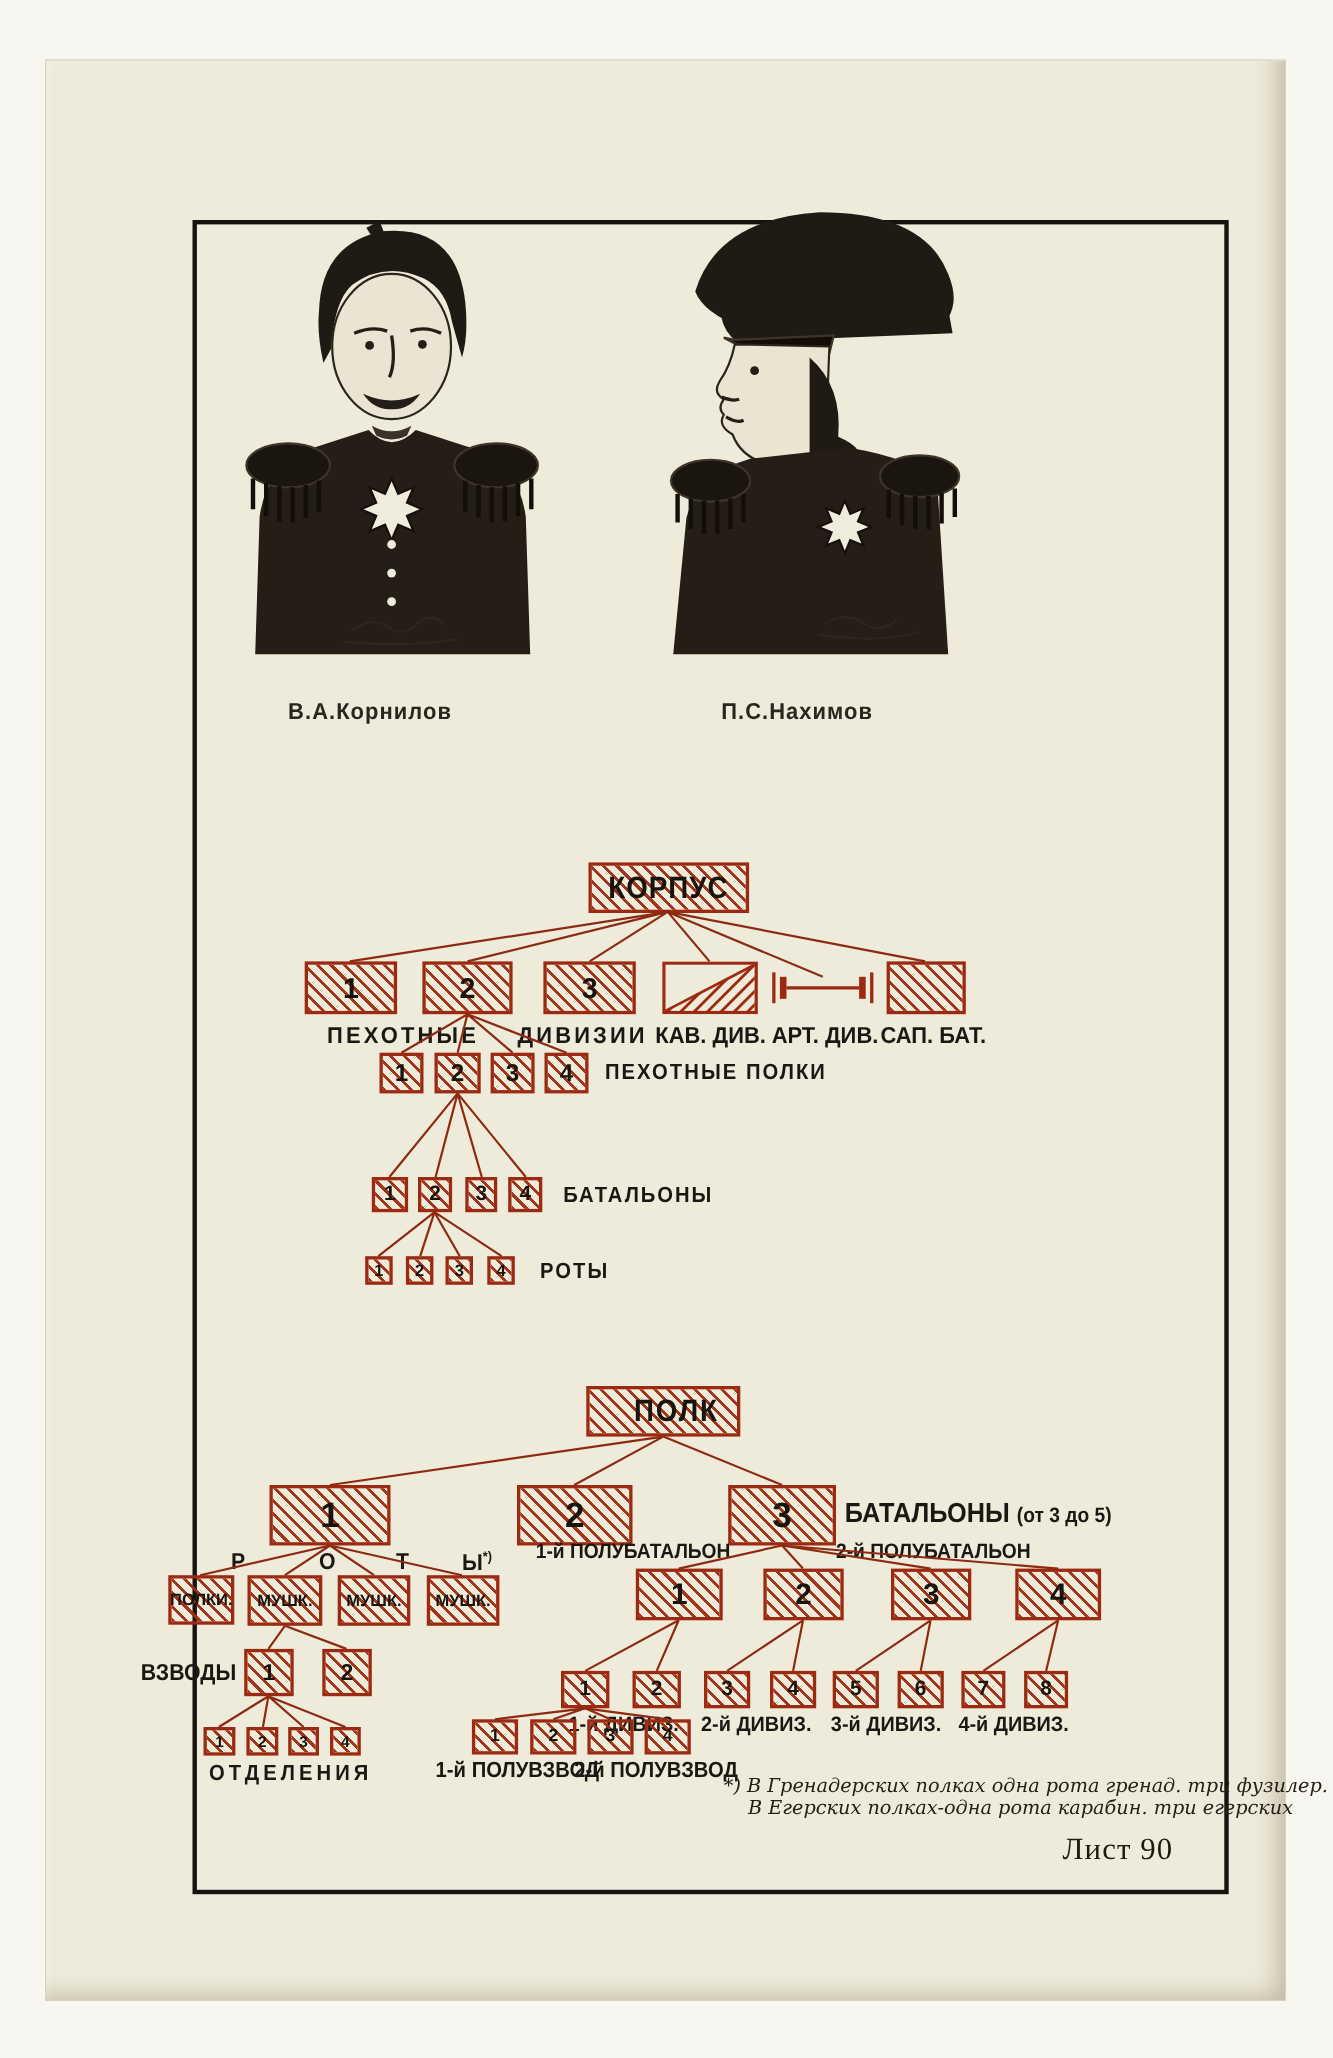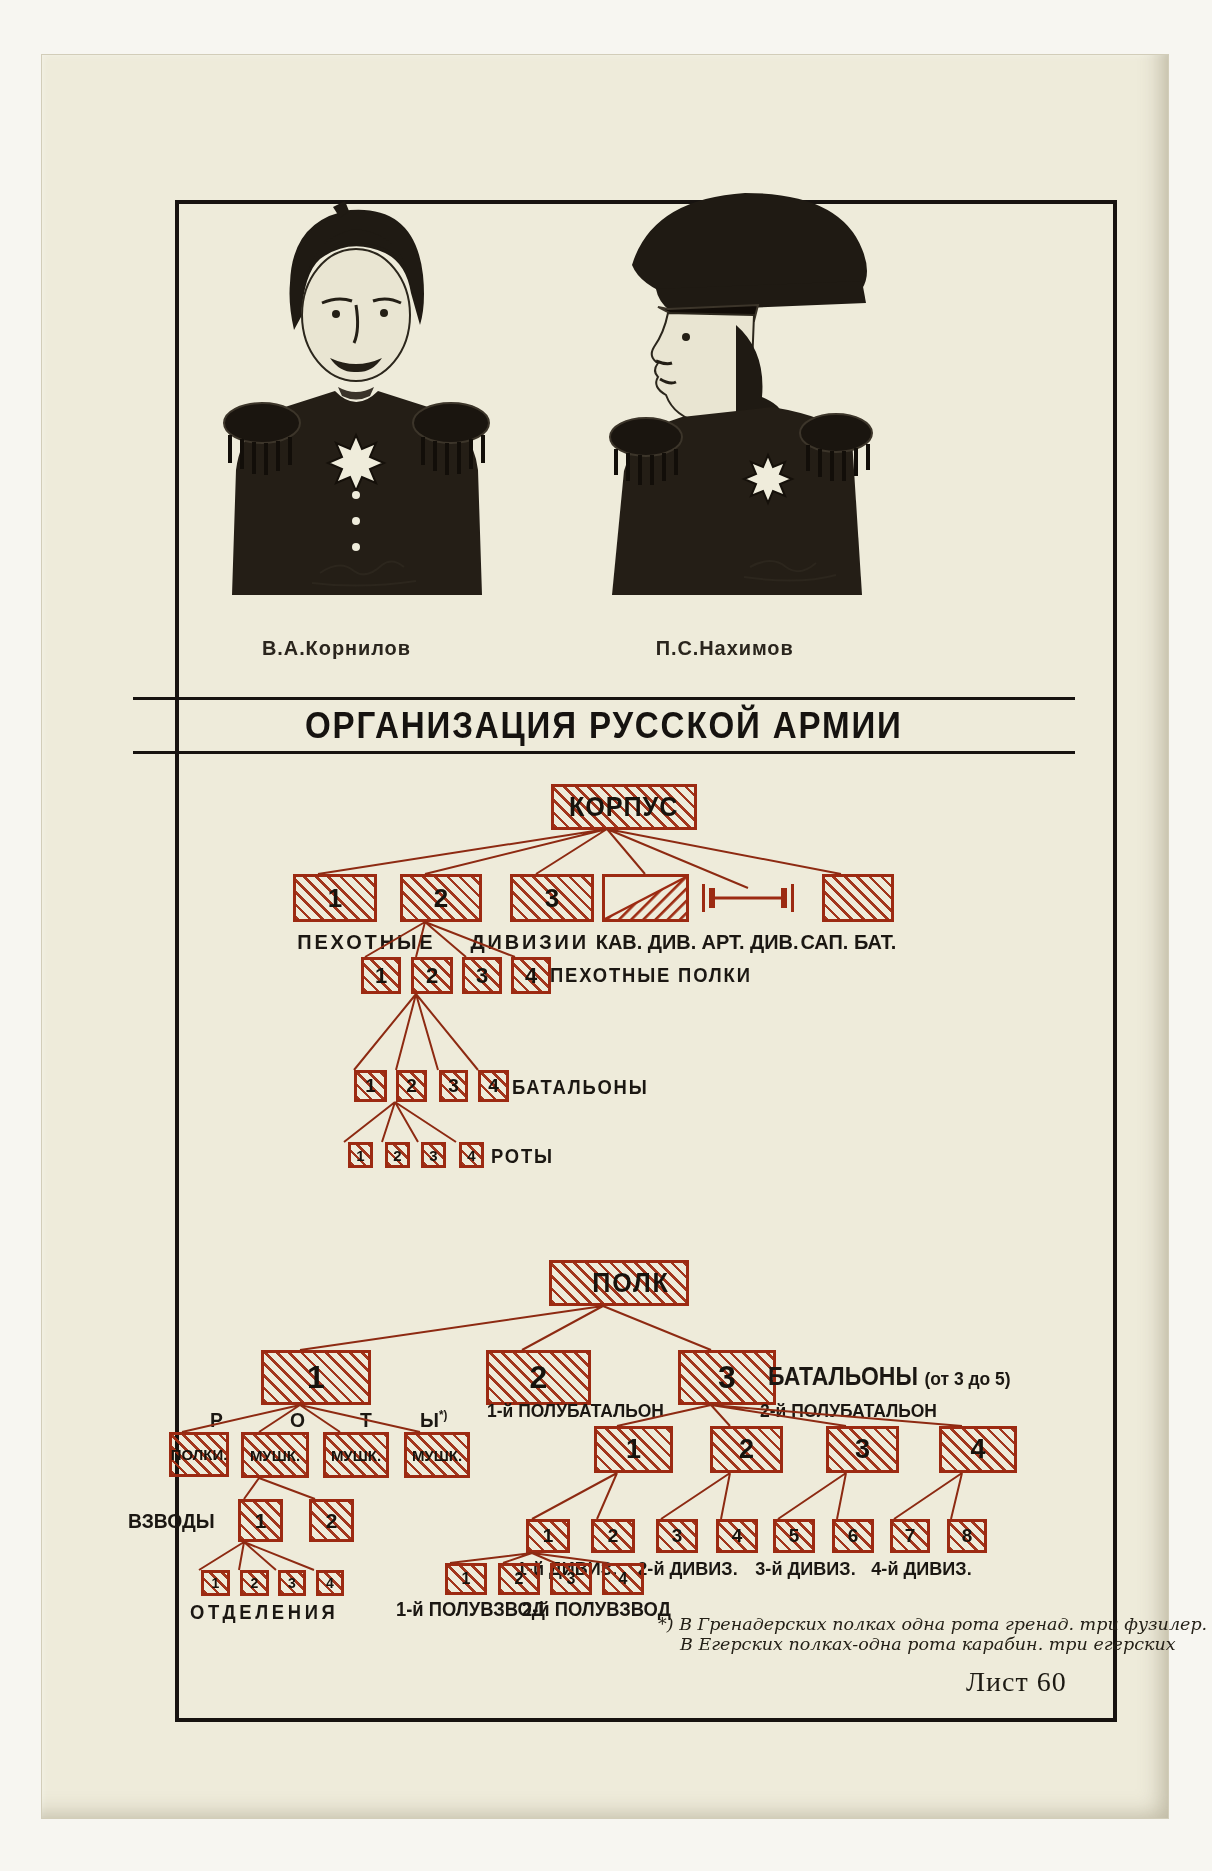--- a/index.html
+++ b/index.html
@@ -11,21 +11,21 @@
                    inset 3px 3px 10px -6px rgba(255,255,255,.9);}
   .frame{position:absolute;left:133px;top:145px;width:934px;height:1514px;
          border:4px solid #171310;}
   .band{position:absolute;left:133px;width:942px;border-top:3px solid #171310;
         border-bottom:3px solid #171310;display:flex;align-items:center;justify-content:center;}
   .title{font-weight:bold;letter-spacing:2px;color:#161310;
          transform:scaleX(.92);white-space:nowrap;}
   .hbox{position:absolute;border:3px solid #9c2a12;box-sizing:border-box;
         background:repeating-linear-gradient(45deg,rgba(158,44,18,.95) 0px,rgba(158,44,18,.95) 2.6px,rgba(0,0,0,0) 2.6px,rgba(0,0,0,0) 8.6px);
         display:flex;align-items:center;justify-content:center;
-        font-weight:bold;color:#17130d;margin-left:16px;}
+        font-weight:bold;color:#17130d;}
   .lbl{position:absolute;font-weight:bold;color:#1b1712;white-space:nowrap;
        transform:scaleX(.92);transform-origin:left;}
   .lblc{position:absolute;font-weight:bold;color:#1b1712;white-space:nowrap;
         text-align:center;transform:scaleX(.95);}
   .cap{position:absolute;font-size:21px;letter-spacing:1px;color:#2a251d;font-weight:bold;
        transform:scaleX(.95);}
   .linesvg{position:absolute;left:0;top:0;pointer-events:none;}
   .footnote{position:absolute;font-family:"DejaVu Serif",serif;font-style:italic;
             font-size:17.5px;color:#242017;white-space:nowrap;}
   .sheet{position:absolute;font-family:"Liberation Serif",serif;font-size:28px;
@@ -101,23 +101,20 @@
     <path d="M228,276 l5,12 12,-5 -5,12 12,5 -12,5 5,12 -12,-5 -5,12 -5,-12 -12,5 5,-12 -12,-5 12,-5 -5,-12 12,5 Z" fill="#efecdb" stroke="#15100a" stroke-width="2" transform="translate(0,14)"></path>
     <g stroke="#2c261d" stroke-width="2" fill="none">
       <path d="M210,402 q22,-12 36,0 q14,10 30,-4"></path>
       <path d="M204,412 q56,8 92,-2"></path>
     </g>
   </svg>
 
   <div class="cap" style="left:258px;top:636px;">В.А.Корнилов</div>
   <div class="cap" style="left:652px;top:636px;">П.С.Нахимов</div>
 
-  <div class="band" style="top:697px;height:51px;">
-    <div class="title" style="font-size:36px;">ОРГАНИЗАЦИЯ РУССКОЙ АРМИИ</div>
-  </div>
 
   <div class="hbox" style="left:535px;top:784px;width:146px;height:46px;">
     <span style="font-size:28px;letter-spacing:1px;transform:scaleX(.9);">КОРПУС</span>
   </div>
 
   <div class="hbox" style="left:277px;top:874px;width:84px;height:48px;">
     <span style="font-size:26px;">1</span>
     </div>
   <div class="hbox" style="left:384px;top:874px;width:82px;height:48px;">
     <span style="font-size:26px;">2</span>
@@ -316,21 +313,21 @@
   <div class="hbox" style="left:586px;top:1563px;width:42px;height:32px;">
     <span style="font-size:16px;">4</span>
     </div>
 
   <div class="lbl" style="left:396px;top:1598px;font-size:20px;">1-й ПОЛУВЗВОД</div>
   <div class="lbl" style="left:522px;top:1598px;font-size:20px;">2-й ПОЛУВЗВОД</div>
 
   <div class="footnote" style="left:658px;top:1614px;">*) В Гренадерских полках одна рота гренад. три фузилер.</div>
   <div class="footnote" style="left:680px;top:1634px;">В Егерских полках-одна рота карабин. три егерских</div>
 
-  <div class="sheet" style="left:966px;top:1666px;">Лист 60</div>
+  <div class="sheet" style="left:966px;top:1666px;">Лист 90</div>
 
   <svg class="linesvg" style="left:0;top:0;" width="1212" height="1871" viewBox="0 0 1212 1871">
     <g stroke="#8d2a12" stroke-width="2" fill="none">
 
       <path d="M607,829 L318,874 M607,829 L425,874 M607,829 L536,874 M607,829 L645,874 M607,829 L748,888 M607,829 L841,874"></path>
 
       <path d="M425,922 L365,957 M425,922 L416,957 M425,922 L466,957 M425,922 L515,957"></path>
 
       <path d="M416,994 L354,1070 M416,994 L396,1070 M416,994 L438,1070 M416,994 L478,1070"></path>
 

